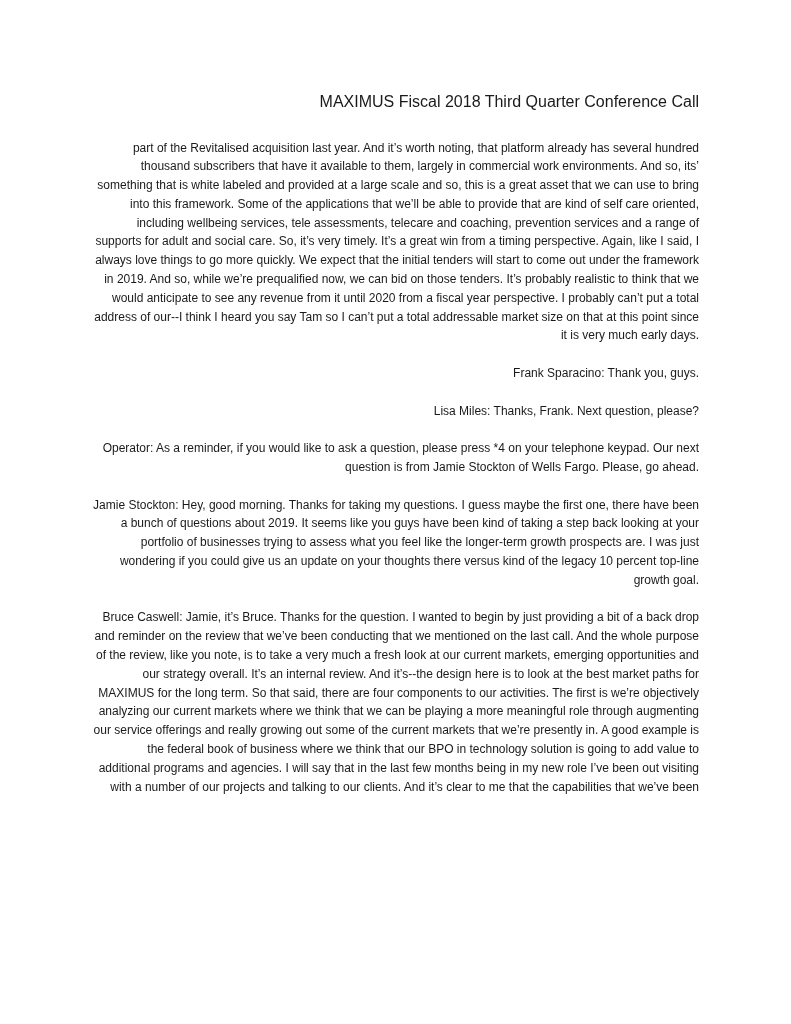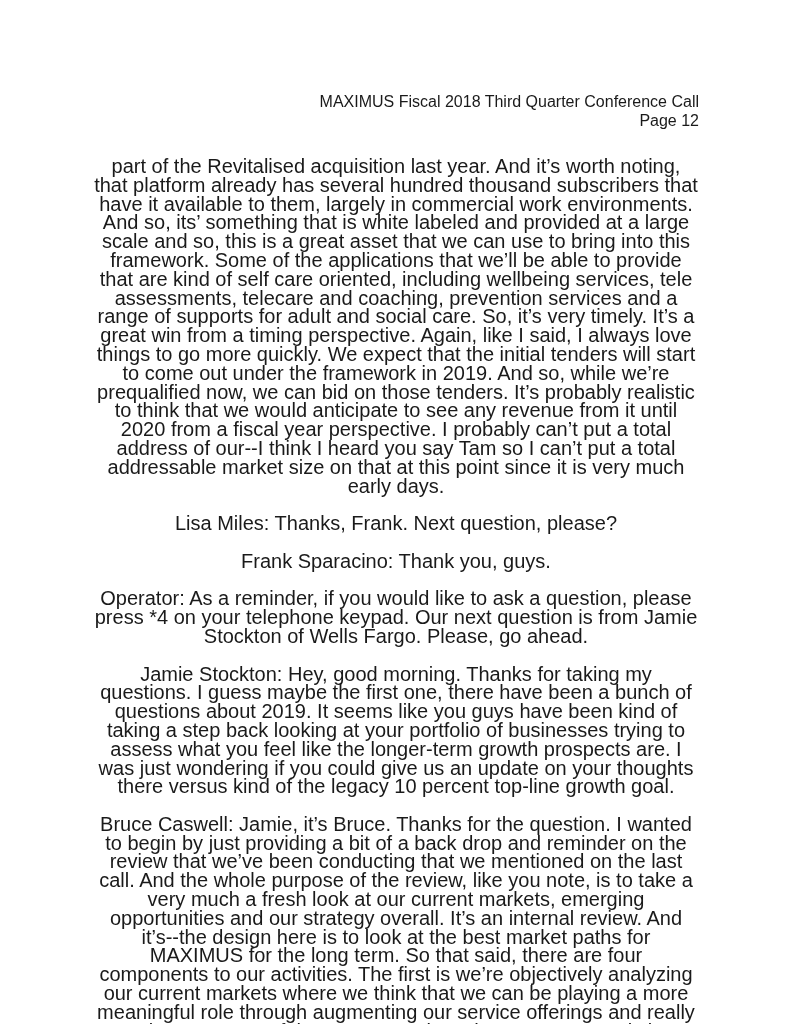--- a/index.html
+++ b/index.html
@@ -22,35 +22,34 @@
   .doc-header {
     text-align: right;
     font-size: 16px;
     line-height: 18.5px;
   }
   .doc-body {
     margin-top: 27px;
     width: 606px;
   }
   .doc-body p {
-    font-size: 20px;
+    font-size: 12px;
     line-height: 18.8px;
     margin: 0 0 18.8px 0;
-    text-align: center;
+    text-align: right;
   }
 </style>
 </head>
 <body>
 
 <div class="page">
   <header class="doc-header">
     <div>MAXIMUS Fiscal 2018 Third Quarter Conference Call</div>
-    <div>Page 12</div>
   </header>
   <main class="doc-body">
     <p>part of the Revitalised acquisition last year. And it’s worth noting, that platform already has several hundred thousand subscribers that have it available to them, largely in commercial work environments. And so, its’ something that is white labeled and provided at a large scale and so, this is a great asset that we can use to bring into this framework. Some of the applications that we’ll be able to provide that are kind of self care oriented, including wellbeing services, tele assessments, telecare and coaching, prevention services and a range of supports for adult and social care. So, it’s very timely. It’s a great win from a timing perspective. Again, like I said, I always love things to go more quickly. We expect that the initial tenders will start to come out under the framework in 2019. And so, while we’re prequalified now, we can bid on those tenders. It’s probably realistic to think that we would anticipate to see any revenue from it until 2020 from a fiscal year perspective. I probably can’t put a total address of our--I think I heard you say Tam so I can’t put a total addressable market size on that at this point since it is very much early days.</p>
+    <p>Frank Sparacino: Thank you, guys.</p>
     <p>Lisa Miles: Thanks, Frank. Next question, please?</p>
-    <p>Frank Sparacino: Thank you, guys.</p>
     <p>Operator: As a reminder, if you would like to ask a question, please press *4 on your telephone keypad. Our next question is from Jamie Stockton of Wells Fargo. Please, go ahead.</p>
     <p>Jamie Stockton: Hey, good morning. Thanks for taking my questions. I guess maybe the first one, there have been a bunch of questions about 2019. It seems like you guys have been kind of taking a step back looking at your portfolio of businesses trying to assess what you feel like the longer-term growth prospects are. I was just wondering if you could give us an update on your thoughts there versus kind of the legacy 10 percent top-line growth goal.</p>
     <p>Bruce Caswell: Jamie, it’s Bruce. Thanks for the question. I wanted to begin by just providing a bit of a back drop and reminder on the review that we’ve been conducting that we mentioned on the last call. And the whole purpose of the review, like you note, is to take a very much a fresh look at our current markets, emerging opportunities and our strategy overall. It’s an internal review. And it’s--the design here is to look at the best market paths for MAXIMUS for the long term. So that said, there are four components to our activities. The first is we’re objectively analyzing our current markets where we think that we can be playing a more meaningful role through augmenting our service offerings and really growing out some of the current markets that we’re presently in. A good example is the federal book of business where we think that our BPO in technology solution is going to add value to additional programs and agencies. I will say that in the last few months being in my new role I’ve been out visiting with a number of our projects and talking to our clients. And it’s clear to me that the capabilities that we’ve been</p>
   </main>
 </div>
 
 </body></html>

